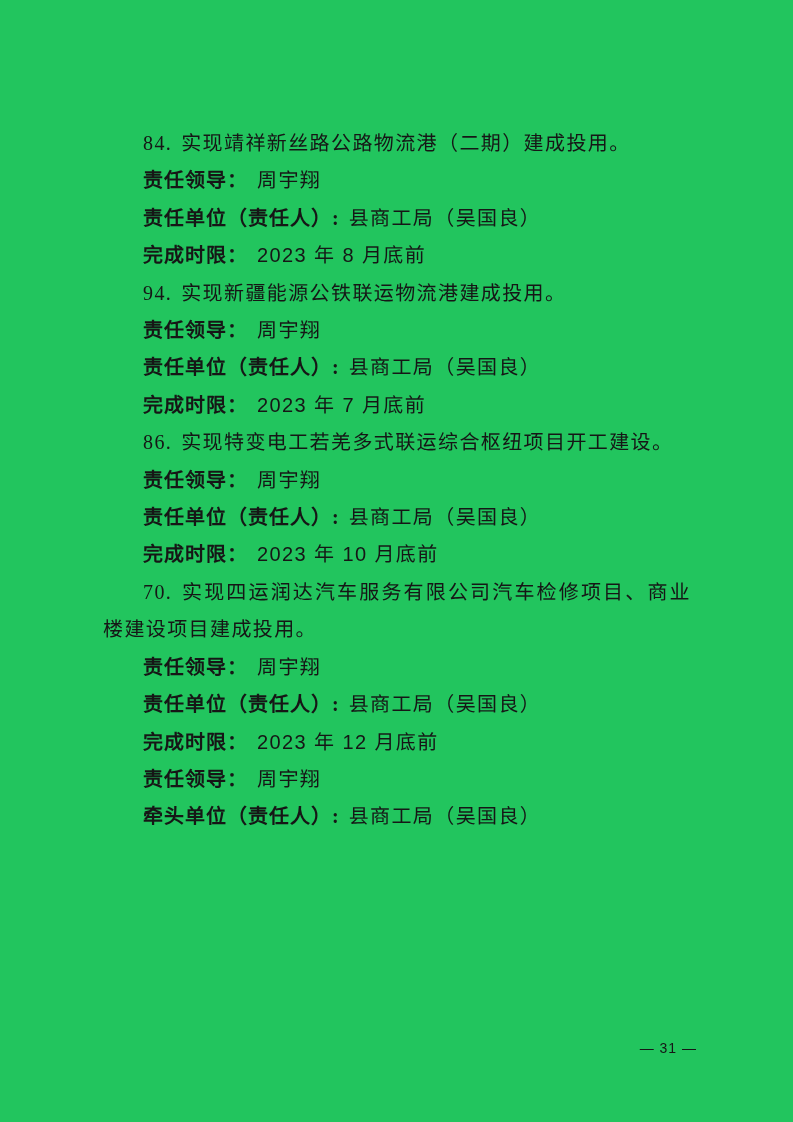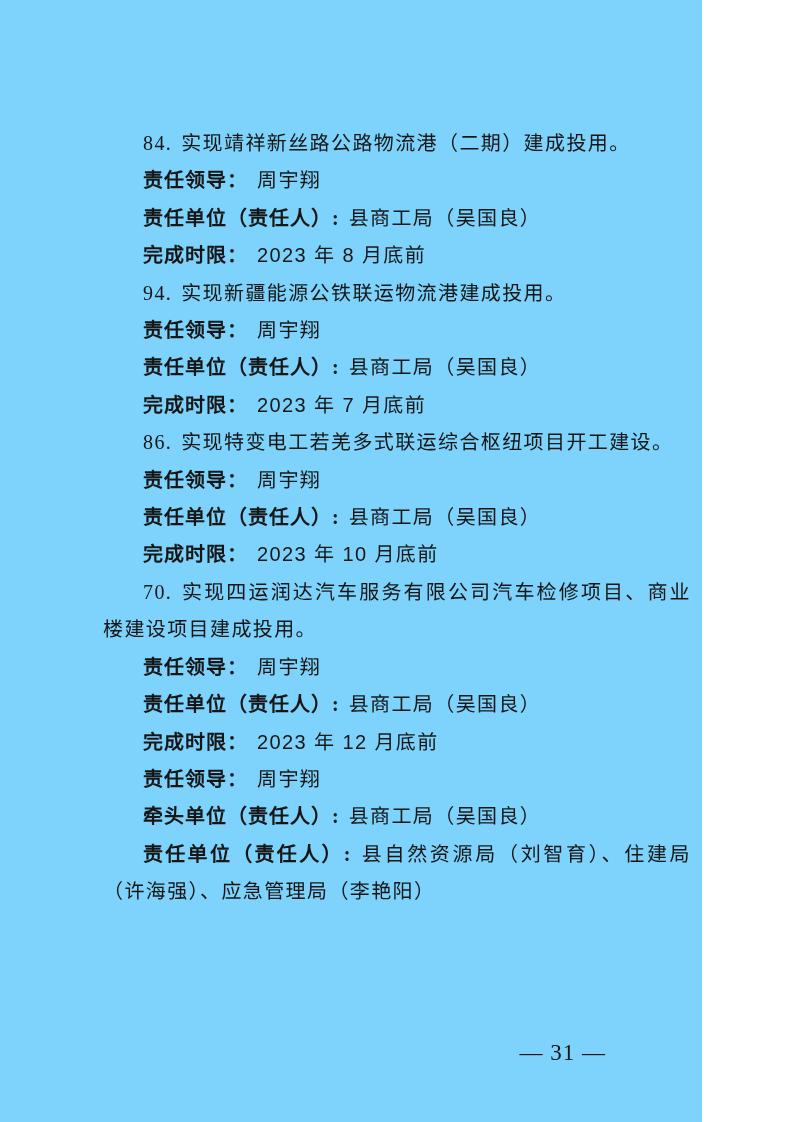--- a/index.html
+++ b/index.html
@@ -4,23 +4,23 @@
 <title>Document Page 31</title>
 <style>
   * { box-sizing: border-box; }
   html, body {
     margin: 0;
     padding: 0;
     background: #ffffff;
   }
   .page {
     position: relative;
-    width: 702px;
+    width: 793px;
     height: 1122px;
-    background: #7dd3fc;
+    background: #22c55e;
     color: #161616;
     overflow: hidden;
     font-family: "Liberation Serif", "DejaVu Serif", serif;
   }
   .content {
     position: absolute;
     left: 103px;
     top: 125px;
     width: 588px;
   }
@@ -44,24 +44,24 @@
     letter-spacing: 1px;
     margin-right: 9px;
   }
   .field-value {
     font-family: Liberation Sans, sans-serif;
   }
   .page-footer {
     position: absolute;
     top: 1040px;
     right: 96px;
-    font-size: 23px;
+    font-size: 14px;
     letter-spacing: 1px;
     color: #161616;
-    font-family: Liberation Serif, serif;
+    font-family: Liberation Sans, sans-serif;
     white-space: nowrap;
     margin-left: 44px;
   }
 </style>
 </head>
 <body>
 
 <div class="page">
   <main class="content">
 
@@ -89,19 +89,18 @@
     <section>
       <p class="para"><span class="task-number">70.</span><span>实现四运润达汽车服务有限公司汽车检修项目、商业楼建设项目建成投用。</span></p>
       <p class="para"><span class="field-label">责任领导：</span><span class="field-value">周宇翔</span></p>
       <p class="para"><span class="field-label">责任单位（责任人）:</span><span class="field-value">县商工局（吴国良）</span></p>
       <p class="para"><span class="field-label">完成时限：</span><span class="field-value">2023 年 12 月底前</span></p>
     </section>
 
     <section>
       <p class="para"><span class="field-label">责任领导：</span><span class="field-value">周宇翔</span></p>
       <p class="para"><span class="field-label">牵头单位（责任人）:</span><span class="field-value">县商工局（吴国良）</span></p>
-      <p class="para"><span class="field-label">责任单位（责任人）:</span><span class="field-value">县自然资源局（刘智育）、住建局（许海强）、应急管理局（李艳阳）</span></p>
     </section>
 
   </main>
 
   <footer class="page-footer">— 31 —</footer>
 </div>
 
 </body></html>

